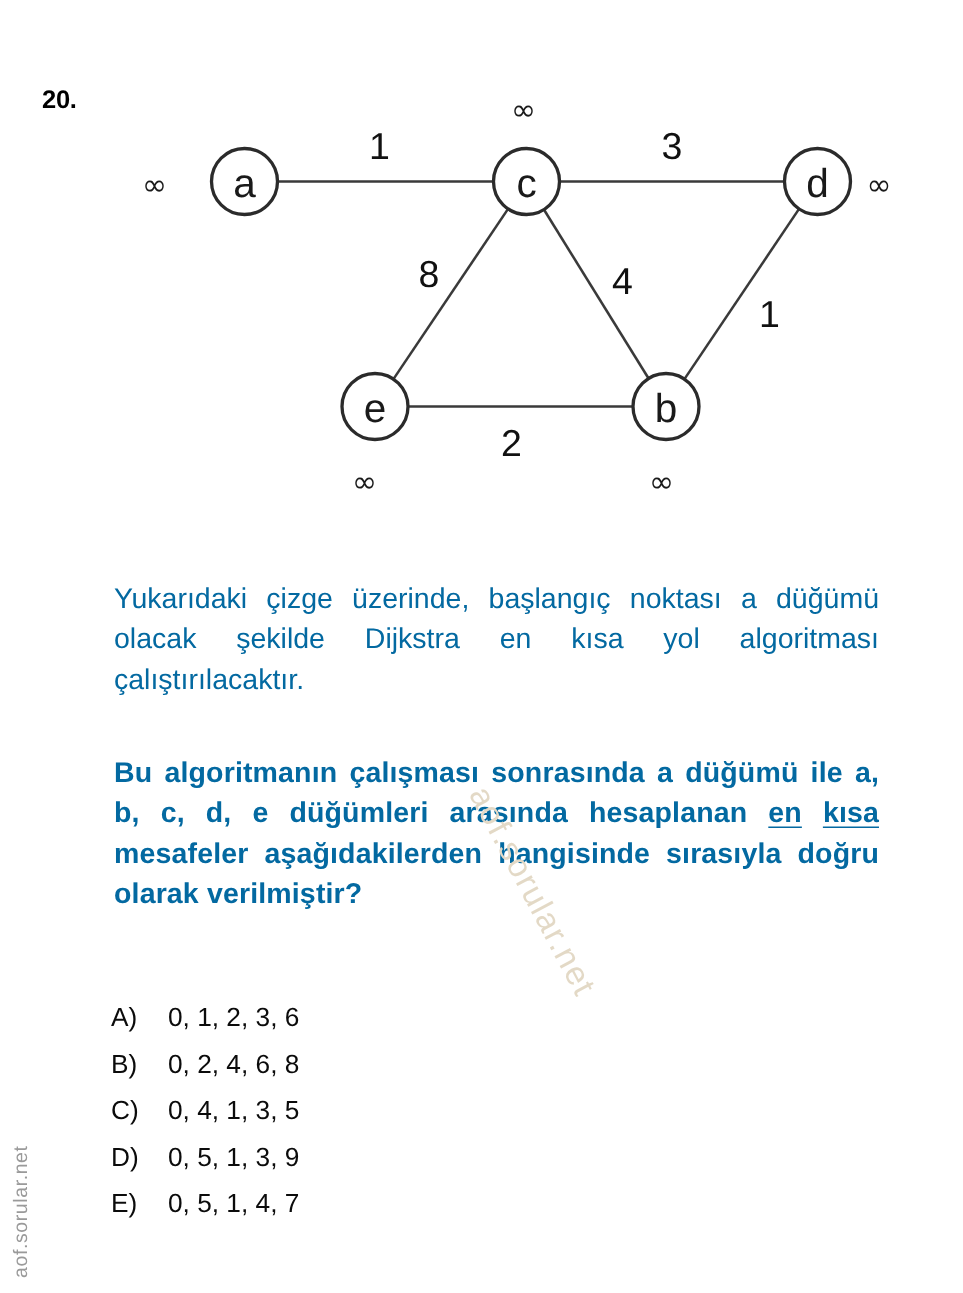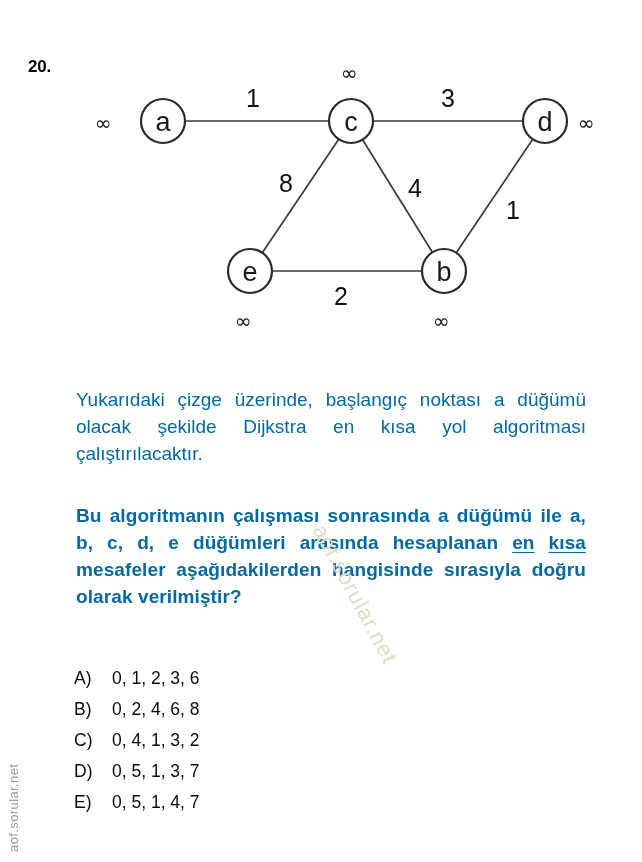--- a/index.html
+++ b/index.html
@@ -197,25 +197,25 @@
     <div class="option-row">
       <span class="option-letter">A)</span>
       <span class="option-text">0, 1, 2, 3, 6</span>
     </div>
     <div class="option-row">
       <span class="option-letter">B)</span>
       <span class="option-text">0, 2, 4, 6, 8</span>
     </div>
     <div class="option-row">
       <span class="option-letter">C)</span>
-      <span class="option-text">0, 4, 1, 3, 2</span>
+      <span class="option-text">0, 4, 1, 3, 5</span>
     </div>
     <div class="option-row">
       <span class="option-letter">D)</span>
-      <span class="option-text">0, 5, 1, 3, 7</span>
+      <span class="option-text">0, 5, 1, 3, 9</span>
     </div>
     <div class="option-row">
       <span class="option-letter">E)</span>
       <span class="option-text">0, 5, 1, 4, 7</span>
     </div>
   </div>
 
 <div id="watermark-side">aof.sorular.net</div>
 <div id="watermark-diagonal">aof.sorular.net</div>
 

